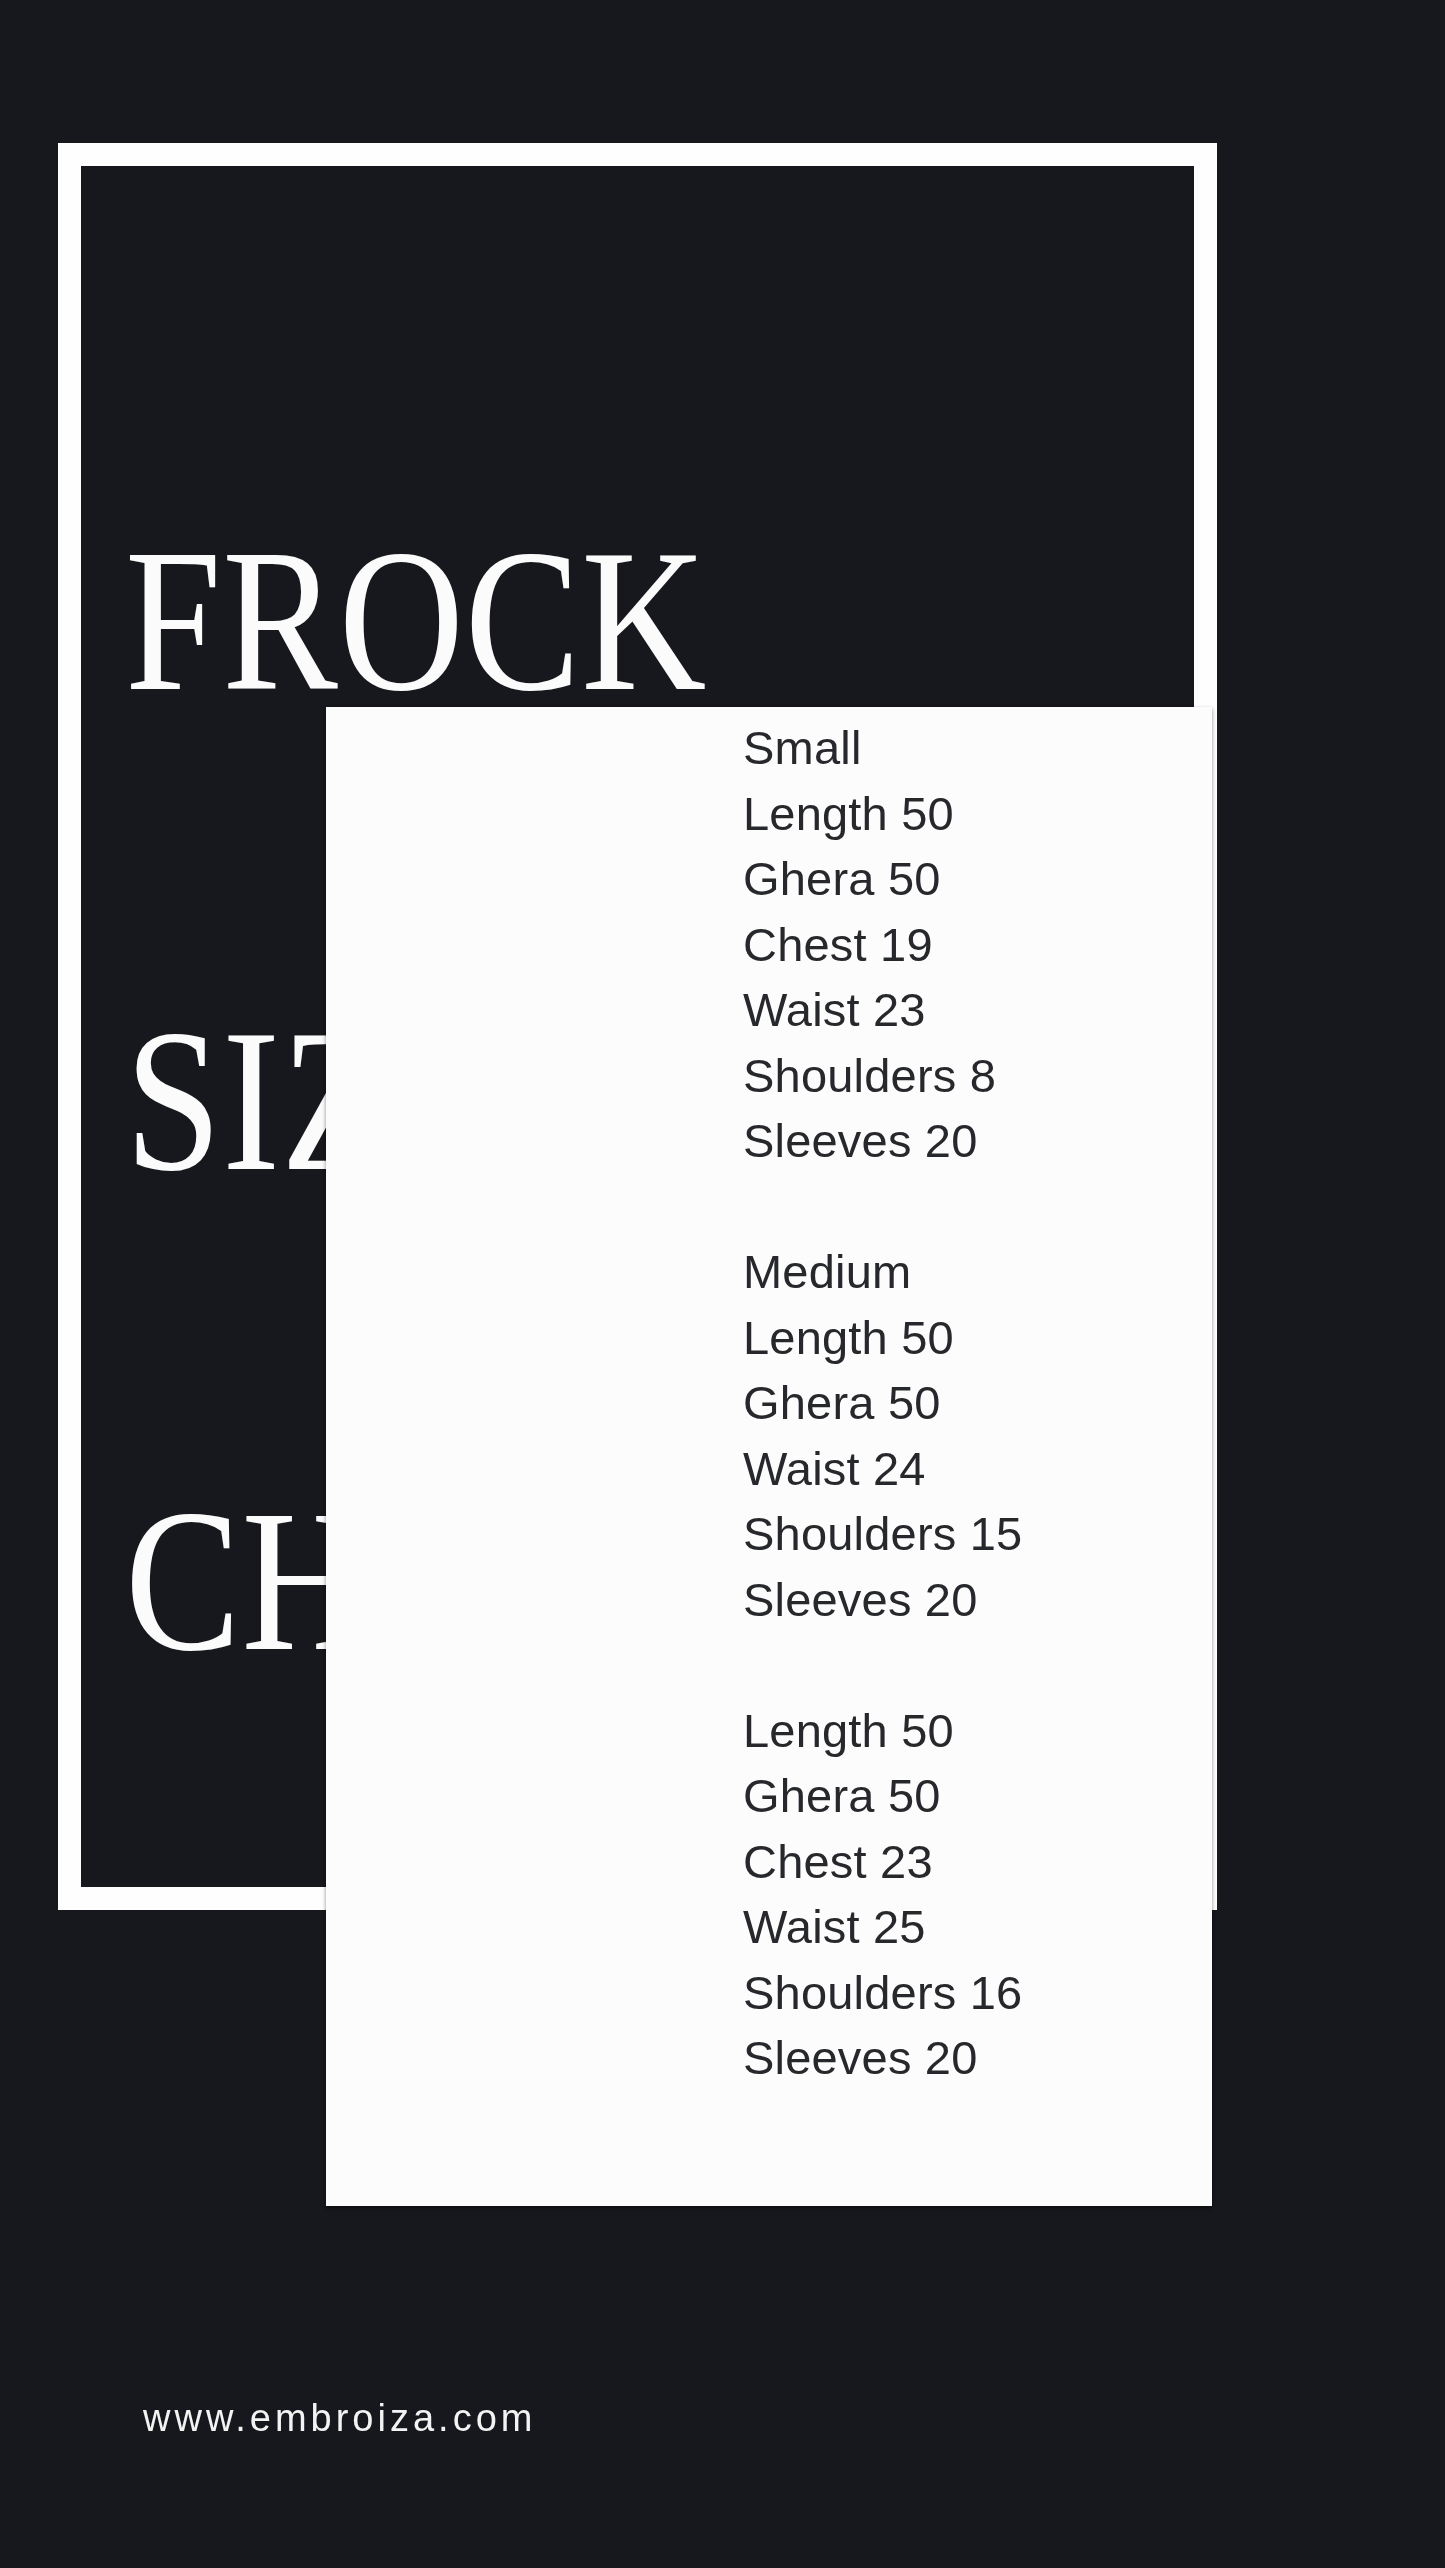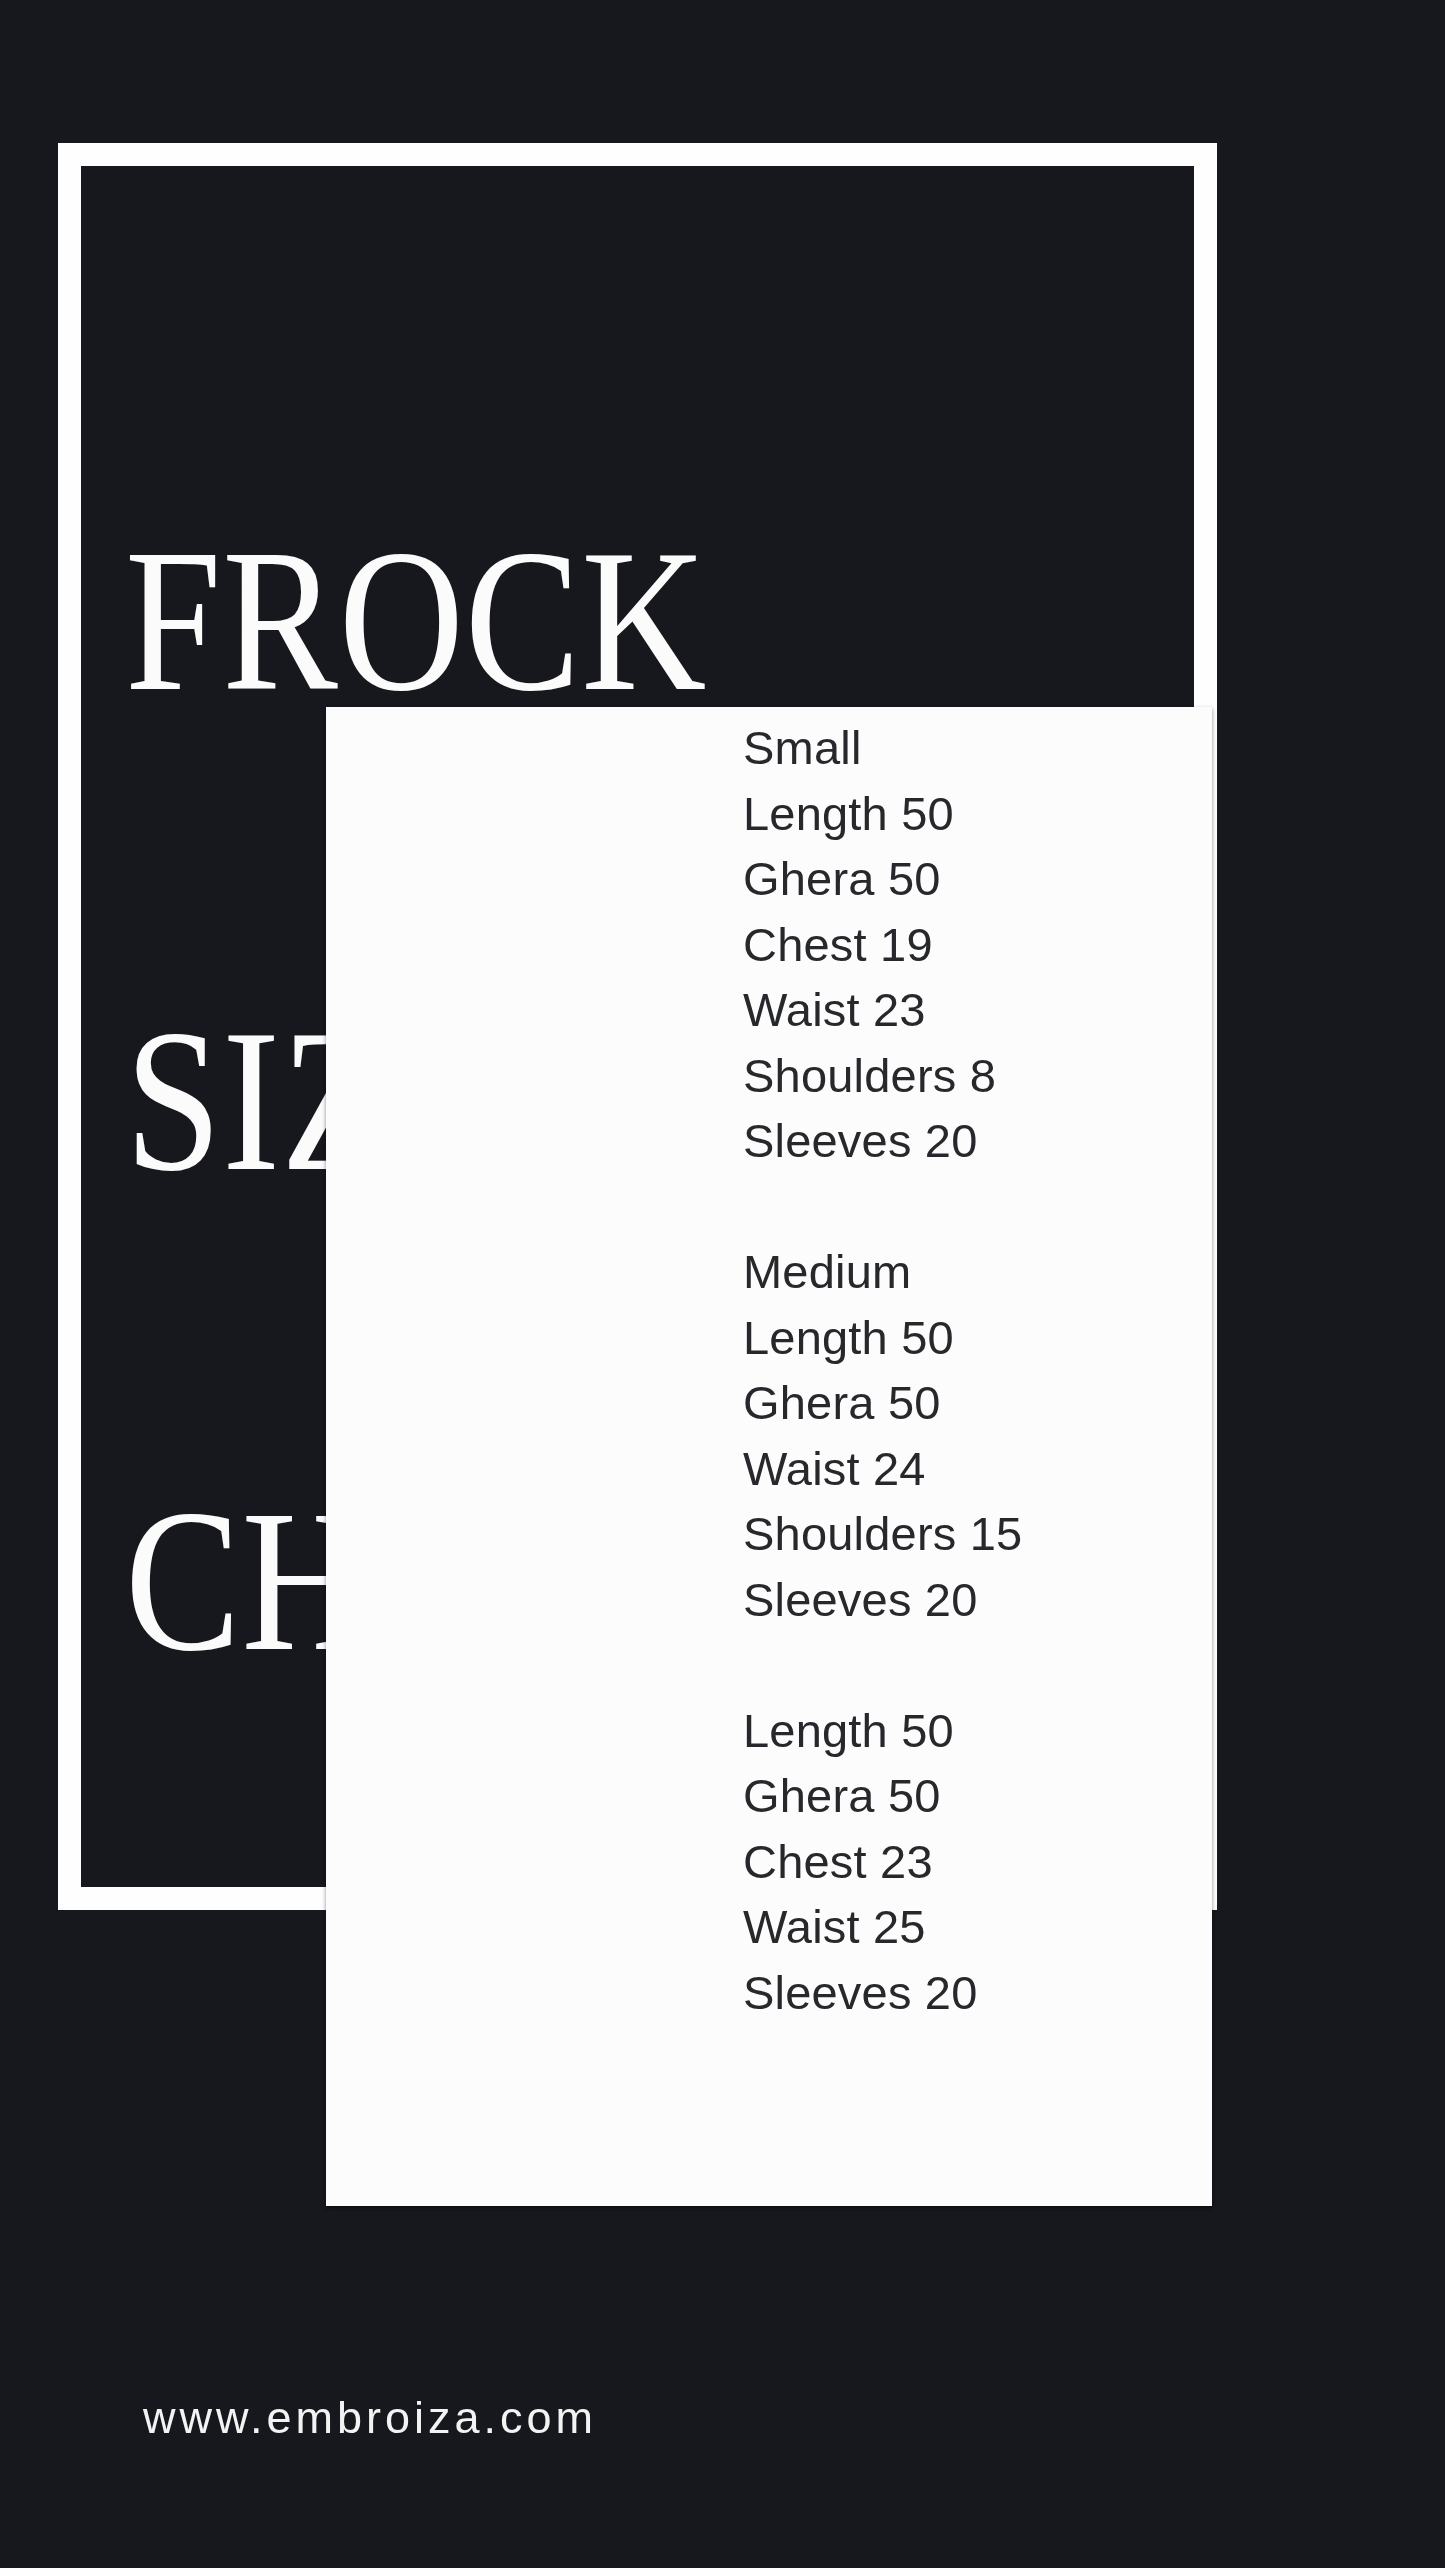--- a/index.html
+++ b/index.html
@@ -37,21 +37,21 @@
     color:var(--listtext,#27282c);
     font-size:47px;line-height:65.5px;
     font-weight:500;
     letter-spacing:.2px;
   }
   .size-section{margin:0 0 65.5px 0;}
   .size-section:last-child{margin-bottom:0;}
   .website{
     position:absolute;left:143px;top:2393px;
     color:var(--weburl,#f3f3f3);
-    font-size:45px;line-height:50px;
+    font-size:38px;line-height:50px;
     letter-spacing:4px;
   }
 </style>
 </head>
 <body>
 
 <div class="canvas" style="--bg: #16181d; --frame: #fefefe; --panel: #fcfcfc; --title: #fbfbfb; --listtext: #27282c; --weburl: #f3f3f3;">
 
   <div class="frame"></div>
 
@@ -80,20 +80,21 @@
           <div>Waist 24</div>
           <div>Shoulders 15</div>
           <div>Sleeves 20</div>
         </div>
 
   <div class="size-section">
   <div>Length 50</div>
           <div>Ghera 50</div>
           <div>Chest 23</div>
           <div>Waist 25</div>
+          <div>Shoulders 16</div>
           <div>Sleeves 20</div>
         </div>
 </div>
   </div>
 
   <div class="website">www.embroiza.com</div>
 
 </div>
 
 </body></html>

